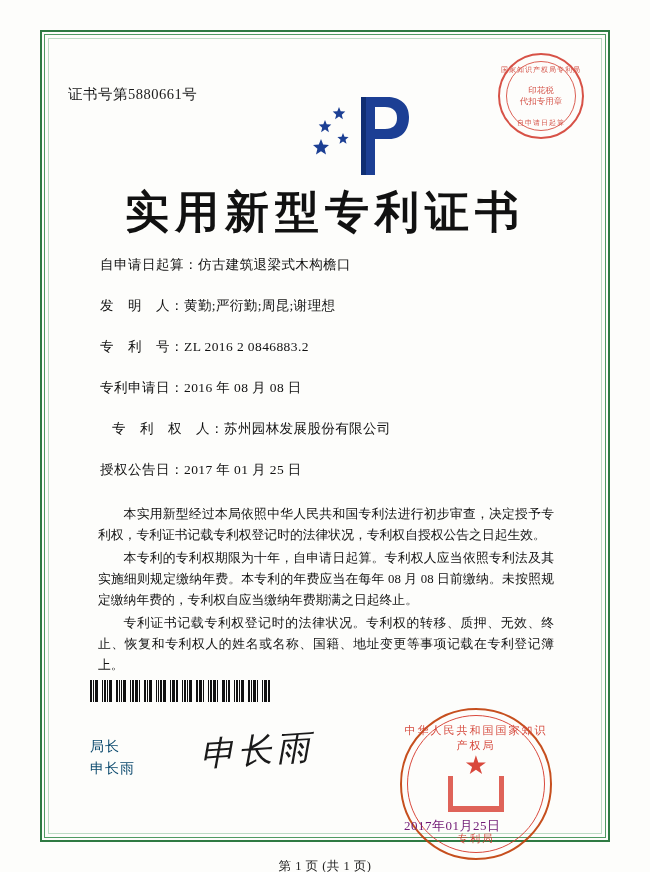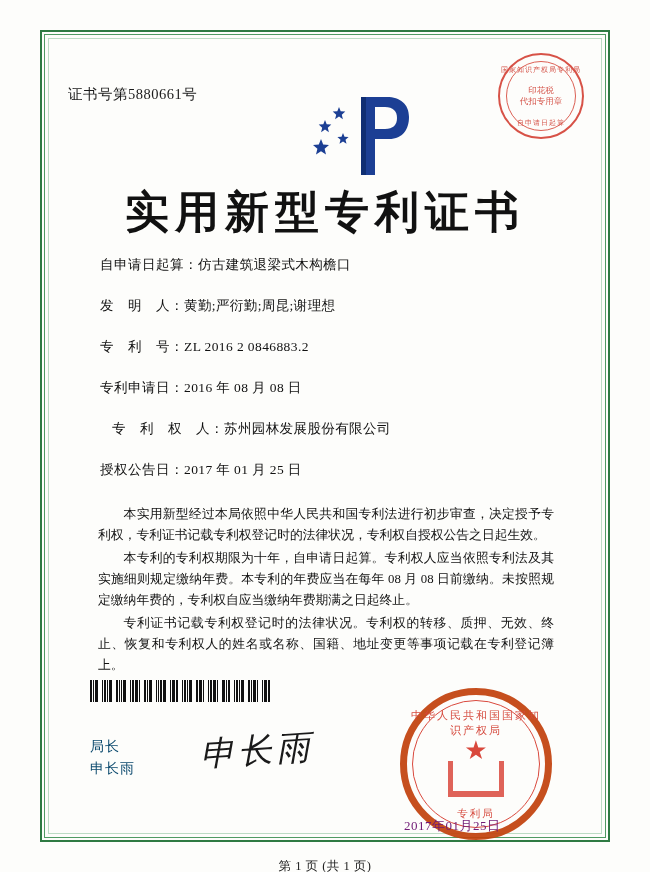--- a/index.html
+++ b/index.html
@@ -200,25 +200,25 @@
     font-family: "Liberation Serif", serif;
     font-style: italic;
     letter-spacing: 4px;
     transform: rotate(-4deg);
   }
 
   
   .seal-main {
     position: absolute;
     left: 352px;
-    top: 650px;
+    top: 670px;
     width: 152px;
     height: 152px;
     border-radius: 50%;
-    border: 7px solid #c2410c;
+    border: 2px solid #c2410c;
     color: #d2392c;
     box-sizing: border-box;
     opacity: 0.92;
   }
   .seal-main .ring {
     position: absolute;
     left: 5px; top: 5px; right: 5px; bottom: 5px;
     border-radius: 50%;
     border: 1px solid #d6392c;
   }

